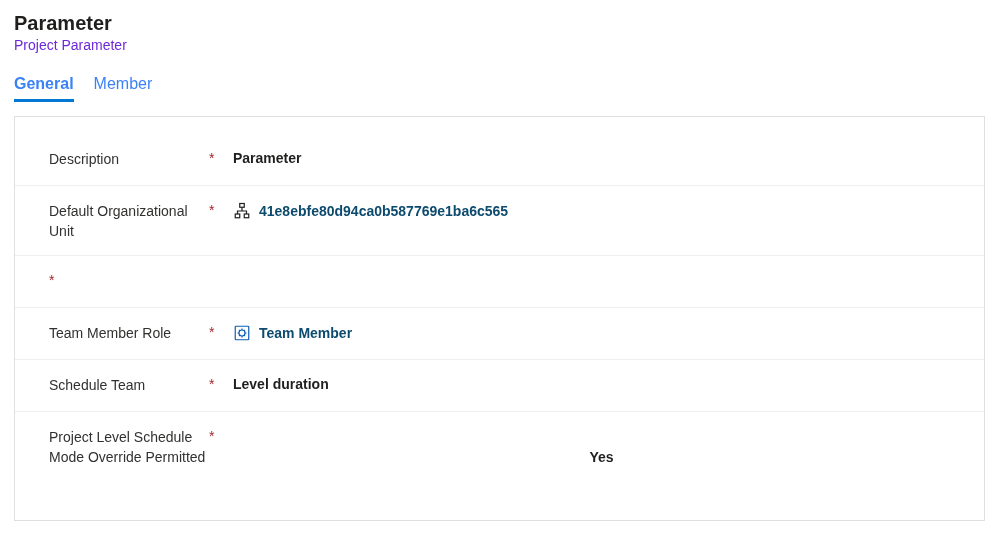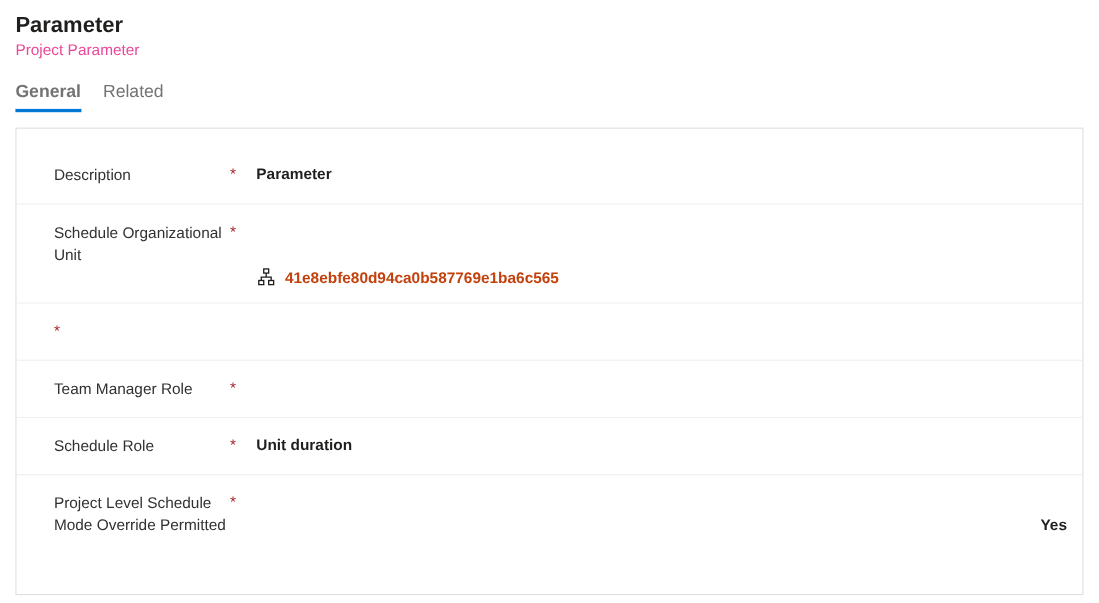--- a/index.html
+++ b/index.html
@@ -15,32 +15,32 @@
   .page-title {
     font-size: 20px;
     font-weight: 600;
     margin: 0 0 2px 0;
     color: #201f1e;
   }
   .page-subtitle {
     font-size: 14px;
     font-weight: 400;
     margin: 0 0 18px 0;
-    color: #ec4899;
+    color: #6d28d9;
   }
   .tabs {
     display: flex;
     gap: 20px;
     margin-bottom: 14px;
   }
   .tab {
     font-size: 16px;
     padding: 4px 0 6px 0;
     cursor: pointer;
-    color: #737373;
+    color: #3b82f6;
     border-bottom: 3px solid transparent;
   }
   .tab.active {
     font-weight: 600;
     border-bottom: 3px solid #0078d4;
   }
   .panel {
     border: 1px solid #e1dfdd;
     padding: 17px 0 20px 0;
   }
@@ -68,22 +68,22 @@
   .field-value {
     flex: 1;
     display: flex;
     align-items: center;
     gap: 8px;
     font-size: 14px;
     font-weight: 600;
     color: #201f1e;
     padding-top: 2px;
   }
-  .field-value.link { color: #c2410c; margin-top: 41px; }
-  .field-value.multi { align-items: flex-end; }
+  .field-value.link { color: #0c4a6e; }
+  .field-value.multi { align-items: center; }
   .icon {
     flex: 0 0 auto;
     display: inline-flex;
     width: 18px;
     height: 18px;
   }
   .icon svg { width: 18px; height: 18px; }
   .icon.blue svg { stroke: #0f5fb5; fill: none; }
   .icon.dark svg { stroke: #201f1e; fill: none; }
   .multiline-wrap {
@@ -94,60 +94,70 @@
   }
 </style>
 </head>
 <body>
 
 <h1 class="page-title">Parameter</h1>
 <div class="page-subtitle">Project Parameter</div>
 
 <div class="tabs">
   <div class="tab active">General</div>
-  <div class="tab">Related</div>
+  <div class="tab">Member</div>
 </div>
 
 <div class="panel">
 
   <div class="field-row">
     <div class="field-label">Description</div>
     <div class="req">*</div>
     <div class="field-value">Parameter</div>
   </div>
 
   <div class="field-row">
-    <div class="field-label">Schedule Organizational Unit</div>
+    <div class="field-label">Default Organizational Unit</div>
     <div class="req">*</div>
     <div class="field-value link">
       <span class="icon dark">
         <svg viewBox="0 0 24 24" stroke-width="1.6">
           <rect x="9" y="2" width="6" height="5"></rect>
           <rect x="3" y="16" width="6" height="5"></rect>
           <rect x="15" y="16" width="6" height="5"></rect>
           <path d="M12 7 V12 M6 16 V12 H18 V16"></path>
         </svg>
       </span>
       <span>41e8ebfe80d94ca0b587769e1ba6c565</span>
     </div>
   </div>
 
   <div class="field-row">
     <div class="req">*</div>
   </div>
 
   <div class="field-row">
-    <div class="field-label">Team Manager Role</div>
+    <div class="field-label">Team Member Role</div>
     <div class="req">*</div>
+    <div class="field-value link">
+      <span class="icon blue">
+        <svg viewBox="0 0 24 24" stroke-width="1.6">
+          <rect x="3" y="3" width="18" height="18" rx="1"></rect>
+          <circle cx="12" cy="12" r="4"></circle>
+          <path d="M12 6 V8 M12 16 V18 M6 12 H8 M16 12 H18 M8 8 L9.5 9.5 M14.5 14.5 L16 16 M16 8 L14.5 9.5 M9.5 14.5 L8 16"></path>
+        </svg>
+      </span>
+      <span>Team Member</span>
+    </div>
   </div>
 
   <div class="field-row">
-    <div class="field-label">Schedule Role</div>
+    <div class="field-label">Schedule Team</div>
     <div class="req">*</div>
-    <div class="field-value">Unit duration</div>
+    <div class="field-value">Level duration</div>
   </div>
 
   <div class="field-row">
     <div class="field-label">Project Level Schedule Mode Override Permitted</div>
     <div class="req">*</div>
     <div class="field-value multi multiline-wrap">
       <span>Yes</span>
     </div>
   </div>
 

